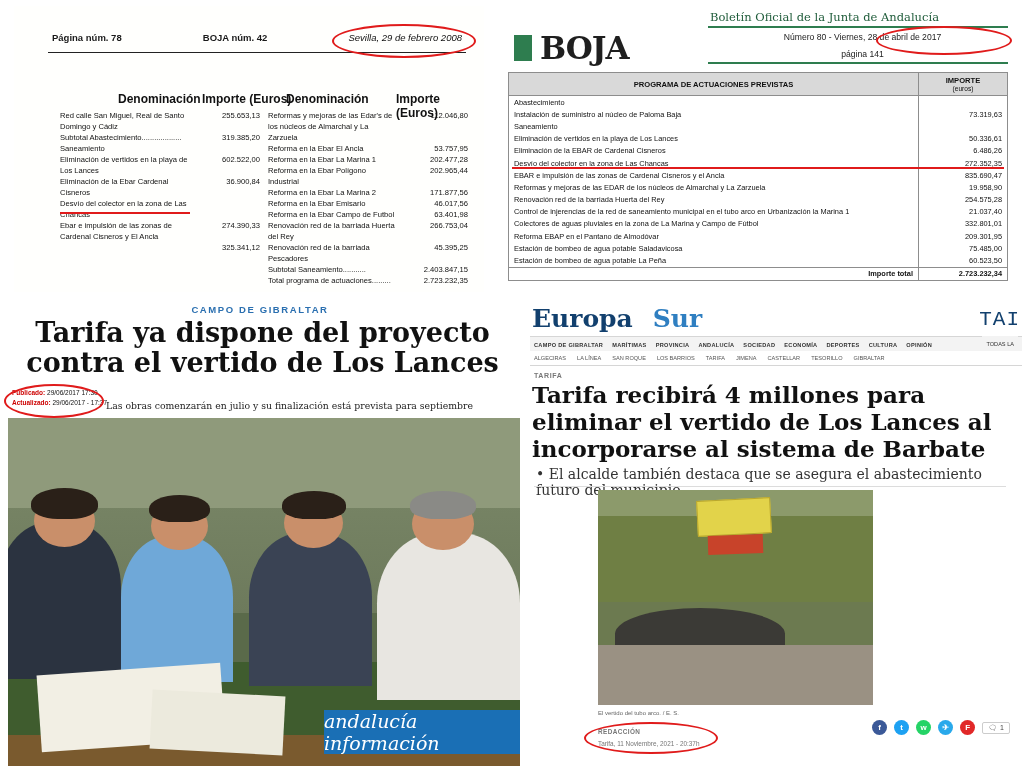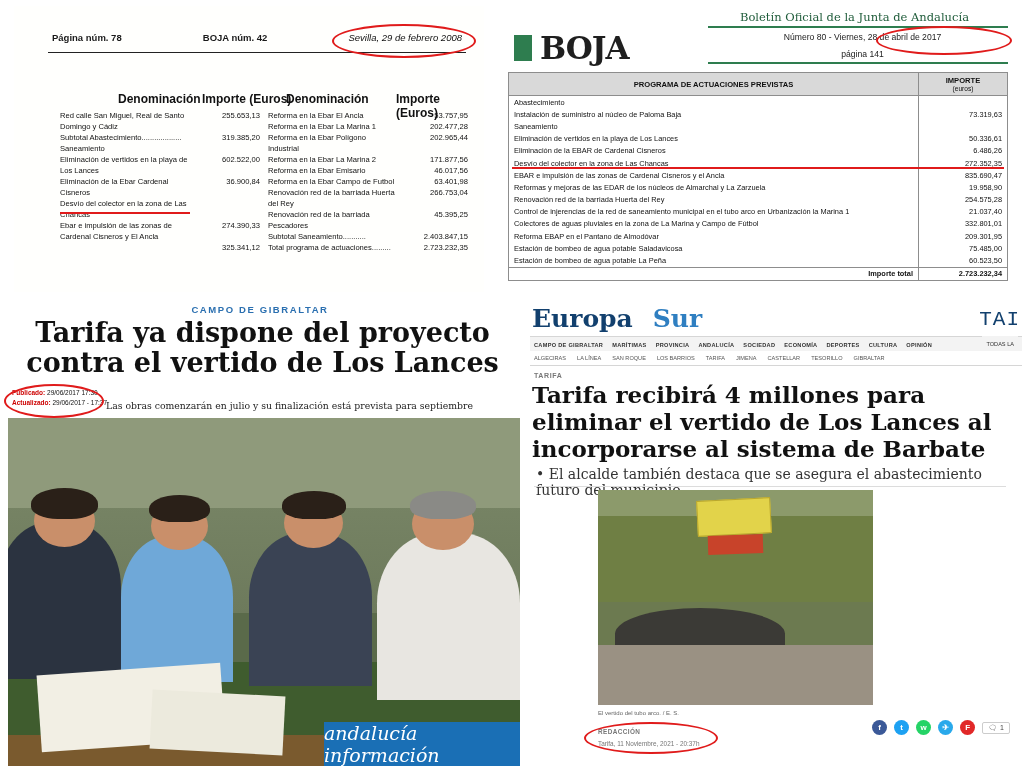--- a/index.html
+++ b/index.html
@@ -41,21 +41,21 @@
     position:absolute;left:16px;top:24px;width:190px;height:40px;
     display:flex;align-items:center;gap:8px;
   }
   #boja2017 .bojasq{width:18px;height:26px;background:#2e7d4f;}
   #boja2017 .bojatxt{
     font-family:"DejaVu Serif", serif;font-weight:bold;font-size:31px;color:#1f1f1f;letter-spacing:-1px;
   }
   #boja2017 .hline{position:absolute;left:210px;top:22px;width:300px;height:2px;background:#2e7d4f;}
   #boja2017 .hline2{position:absolute;left:210px;top:58px;width:300px;height:2px;background:#2e7d4f;}
   #boja2017 .boletin{
-    position:absolute;left:204px;top:6px;width:305px;text-align:center;
+    position:absolute;left:212px;top:6px;width:305px;
     font-size:11.5px;color:#1f5c3a;font-family:"DejaVu Serif", serif;
   }
   #boja2017 .numero{
     position:absolute;left:212px;top:28px;width:305px;text-align:center;
     font-size:8.6px;color:#222;
   }
   #boja2017 .pagina{
     position:absolute;left:212px;top:45px;width:305px;text-align:center;
     font-size:8.6px;color:#222;
   }
@@ -83,21 +83,21 @@
     font-family:"DejaVu Serif", serif;font-size:27px;line-height:1.12;color:#111;font-weight:bold;
   }
   #ai .meta{position:absolute;left:12px;top:88px;font-size:6.5px;color:#111;line-height:1.6;}
   #ai .meta .lbl{color:#c00;font-weight:bold;}
   #ai .standfirst{
     position:absolute;left:106px;top:100px;width:400px;font-size:9.3px;color:#222;
     font-family:"DejaVu Serif", serif;
   }
   #ai .photo{position:absolute;left:8px;top:118px;width:512px;height:348px;overflow:hidden;background:#5a6a4a;}
   #ai .brand{
-    position:absolute;right:0px;bottom:0px;width:196px;height:44px;background:#1a6fb5;
+    position:absolute;right:0px;bottom:12px;width:196px;height:44px;background:#1a6fb5;
     display:flex;align-items:center;justify-content:center;
     color:#fff;font-family:"DejaVu Serif", serif;font-size:19px;font-style:italic;
   }
 
   
   .ph-wall{position:absolute;left:0;top:0;width:100%;height:56%;background:linear-gradient(180deg,#7d8a6a,#6d7a5c);}
   .ph-wall2{position:absolute;left:0;top:0;width:100%;height:26%;background:#8f9a7b;}
   .ph-table{position:absolute;left:0;bottom:0;width:100%;height:30%;background:#3f5c2e;}
   .ph-tablefront{position:absolute;left:0;bottom:0;width:100%;height:9%;background:#7a5a2e;}
   .ph-paper{position:absolute;left:6%;bottom:6%;width:36%;height:22%;background:#f2efe4;transform:rotate(-4deg);}
@@ -191,20 +191,24 @@
         <div class="row">
           <span class="nm">Ebar e impulsión de las zonas de Cardenal Cisneros y El Ancla</span>
           <span class="amt">274.390,33</span>
         </div>
         <div class="row">
           <span class="nm"></span>
           <span class="amt">325.341,12</span>
         </div>
       </div>
     <div class="tbl" id="b8right" style="left:254px;top:104px;width:200px;">
+        <div class="row">
+          <span class="nm">Reformas y mejoras de las Edar's de los núcleos de Almarchal y La Zarzuela</span>
+          <span class="amt">112.046,80</span>
+        </div>
         <div class="row">
           <span class="nm">Reforma en la Ebar El Ancla</span>
           <span class="amt">53.757,95</span>
         </div>
         <div class="row">
           <span class="nm">Reforma en la Ebar La Marina 1</span>
           <span class="amt">202.477,28</span>
         </div>
         <div class="row">
           <span class="nm">Reforma en la Ebar Polígono Industrial</span>

